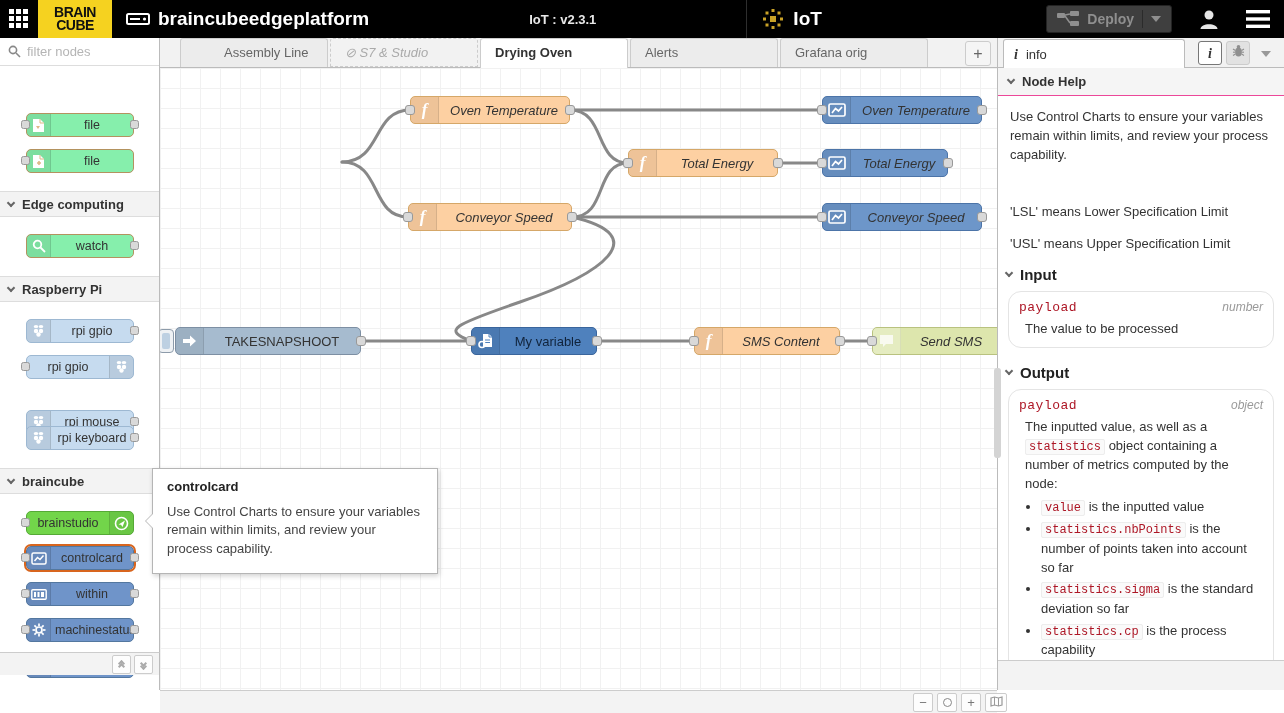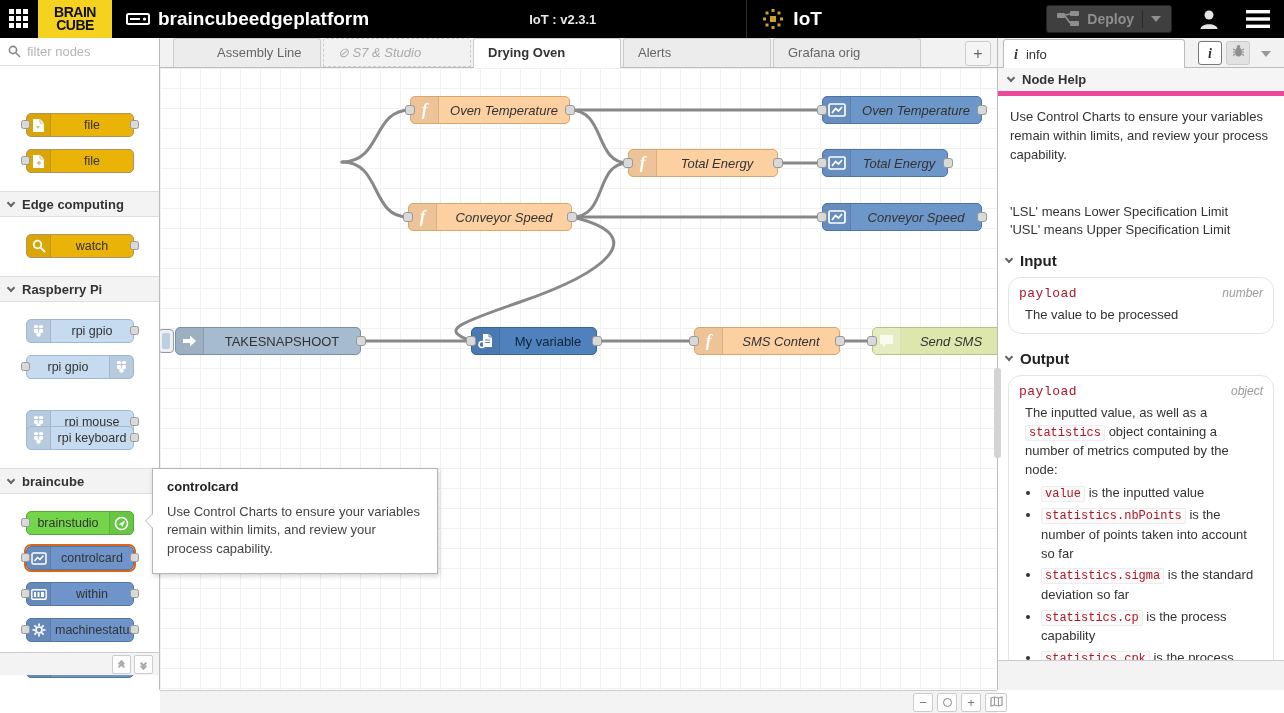--- a/index.html
+++ b/index.html
@@ -20,21 +20,21 @@
                 height:28px; padding:0 10px; cursor:pointer; }
   .deploy-btn .lbl { color:#8f8f8f; font-size:14px; font-weight:bold; }
   .caret { width:0; height:0; border-left:5px solid transparent; border-right:5px solid transparent; border-top:6px solid #8f8f8f; display:inline-block; }
   .hdr-icon-btn { margin-left:26px; cursor:pointer; display:flex; align-items:center; }
 
   
   .tabbar { position:absolute; left:160px; top:38px; width:837px; height:30px; background:#f2f2f2; border-bottom:1px solid #bbb; display:flex; align-items:flex-end; }
   .wtab { width:148px; height:29px; line-height:28px; padding:0 14px; font-size:13px; color:#666; background:#ececec;
           border:1px solid #ccc; border-bottom:none; margin-right:2px; border-radius:3px 3px 0 0; cursor:pointer;
           white-space:nowrap; overflow:hidden; }
-  .wtab.first { margin-left:13px;padding-left:43px; }
+  .wtab.first { margin-left:20px;padding-left:43px; }
   .wtab.active { background:#fff; color:#333; font-weight:bold; height:30px; margin-bottom:-1px; }
   .wtab.disabled { background:transparent; border:1px dashed #ccc; color:#aaa; font-style:italic; }
   .tab-add { position:absolute; right:6px; top:3px; width:26px; height:25px; background:#f5f5f5; border:1px solid #ccc; border-radius:3px;
              color:#666; font-size:16px; text-align:center; line-height:23px; cursor:pointer; }
 
   
   .palette { position:absolute; left:0; top:38px; width:160px; height:652px; background:#fff; border-right:1px solid #bbb; overflow:hidden; }
   .pal-search { position:absolute; left:0; top:0; width:100%; height:28px; border-bottom:1px solid #ddd; display:flex; align-items:center; padding:0 8px; gap:6px; }
   .pal-search input { border:none; outline:none; font-size:13px; color:#555; width:115px; background:transparent; }
   .pal-search input::placeholder { color:#b5b5b5; }
@@ -42,21 +42,21 @@
                 display:flex; align-items:center; gap:8px; padding:0 8px; font-size:13px; font-weight:bold; color:#333; cursor:pointer; }
   .chev { display:inline-block; width:6px; height:6px; border-left:2px solid #666; border-bottom:2px solid #666; transform:rotate(-45deg); margin-top:-3px; }
   .pnode { position:absolute; left:26px; width:108px; height:24px; border-radius:5px; border:1px solid; display:flex; align-items:center;
            font-size:12.5px; color:#333; cursor:grab; }
   .pnode .pic { width:24px; align-self:stretch; background:rgba(0,0,0,0.07); border-right:1px solid rgba(0,0,0,0.1);
                 border-radius:4px 0 0 4px; display:flex; align-items:center; justify-content:center; }
   .pnode.mirror .pic { border-right:none; border-left:1px solid rgba(0,0,0,0.1); border-radius:0 4px 4px 0; order:2; }
   .pnode .plbl { flex:1; text-align:center; padding:0 4px; white-space:nowrap; overflow:hidden; }
   .pport { position:absolute; width:9px; height:9px; background:#d9d9d9; border:1px solid #999; border-radius:2.5px; top:50%; margin-top:-5px; }
   .pport.in { left:-6px; } .pport.out { right:-6px; }
-  .p-tan { background:#eab308; border-color:#b3925f; }
+  .p-tan { background:#86efac; border-color:#b3925f; }
   .p-rpi { background:#c6dbef; border-color:#9db8d2; }
   .p-blue { background:#6f94c9; border-color:#53779f; }
   .p-green { background:#72d54a; border-color:#55a936; }
   .pnode.hl { outline:2px solid #d8651e; outline-offset:0px; }
   .pal-footer { position:absolute; left:0; top:652px; width:160px; height:23px; background:#f3f3f3; border-top:1px solid #ccc; border-right:1px solid #bbb; }
   .mini-btn { position:absolute; top:2px; width:19px; height:19px; background:#fdfdfd; border:1px solid #ccc; border-radius:2px;
               display:flex; flex-direction:column; align-items:center; justify-content:center; cursor:pointer; }
   .mini-btn .chev { border-color:#aaa; width:5px; height:5px; margin:0; }
 
   
@@ -95,21 +95,21 @@
   
   .sidepanel { position:absolute; left:997px; top:38px; width:287px; height:652px; background:#fff; border-left:1px solid #bbb; }
   .sp-header { position:absolute; left:0; top:0; width:100%; height:30px; background:#f2f2f2; border-bottom:1px solid #bbb; }
   .sp-tab { position:absolute; left:5px; top:1px; width:182px; height:30px; background:#fff; border:1px solid #bbb; border-bottom:none;
             border-radius:3px 3px 0 0; display:flex; align-items:center; gap:8px; padding:0 10px; font-size:13px; color:#333; cursor:pointer; }
   .sp-btn { position:absolute; top:3px; width:24px; height:24px; border-radius:3px; text-align:center; line-height:22px; cursor:pointer; }
   .sp-btn.active { background:#fff; border:1px solid #777; }
   .sp-btn.gray { background:#e2e2e2; border:1px solid #ccc; }
   .iglyph { font-family:"Liberation Serif", serif; font-weight:bold; font-style:italic; font-size:14px; color:#333; }
   .sp-body { position:absolute; left:0; top:30px; width:100%; height:599px; overflow:hidden; }
-  .sp-strip { height:28px; background:#f5f5f5; border-bottom:5px solid #ec4899; display:flex; align-items:center; gap:8px; padding:0 10px;
+  .sp-strip { height:28px; background:#f5f5f5; border-bottom:1px solid #ec4899; display:flex; align-items:center; gap:8px; padding:0 10px;
               font-size:13px; font-weight:bold; color:#333; cursor:pointer; }
   .sp-p { font-size:13px; color:#333; line-height:1.45; padding:0 12px; }
   .sp-sec { display:flex; align-items:center; gap:8px; font-size:15px; font-weight:bold; color:#222; padding:12px 12px 4px 8px; cursor:pointer; }
   .propbox { border:1px solid #e4e4e4; border-radius:13px; margin:4px 10px 10px 10px; padding:8px 10px; }
   .prop-head { display:flex; justify-content:space-between; align-items:baseline; }
   .codered { font-family:"Liberation Mono", monospace; font-size:13px; color:#ad1625; letter-spacing:0.5px; }
   .ptype { font-size:12px; font-style:italic; color:#999; }
   .prop-desc { font-size:13px; color:#333; margin-top:5px; padding-left:6px; line-height:1.45; }
   .chip { font-family:"Liberation Mono", monospace; font-size:12px; color:#ad1625; background:#fafafa; border:1px solid #ededed;
           border-radius:2px; padding:0 3px; }
@@ -577,21 +577,21 @@
     </div>
 
     <div class="sp-body">
       <div class="sp-strip">
         <span class="chev"></span>
         <span>Node Help</span>
       </div>
 
       <div class="sp-p" style="margin-top:12px">Use Control Charts to ensure your variables remain within limits, and review your process capability.</div>
       <div class="sp-p" style="margin-top:38px">'LSL' means Lower Specification Limit</div>
-      <div class="sp-p" style="margin-top:0">'USL' means Upper Specification Limit</div>
+      <div class="sp-p" style="margin-top:14px">'USL' means Upper Specification Limit</div>
 
       <div class="sp-sec">
         <span class="chev"></span>
         <span>Input</span>
       </div>
       <div class="propbox">
         <div class="prop-head">
           <span class="codered">payload</span>
           <span class="ptype">number</span>
         </div>

